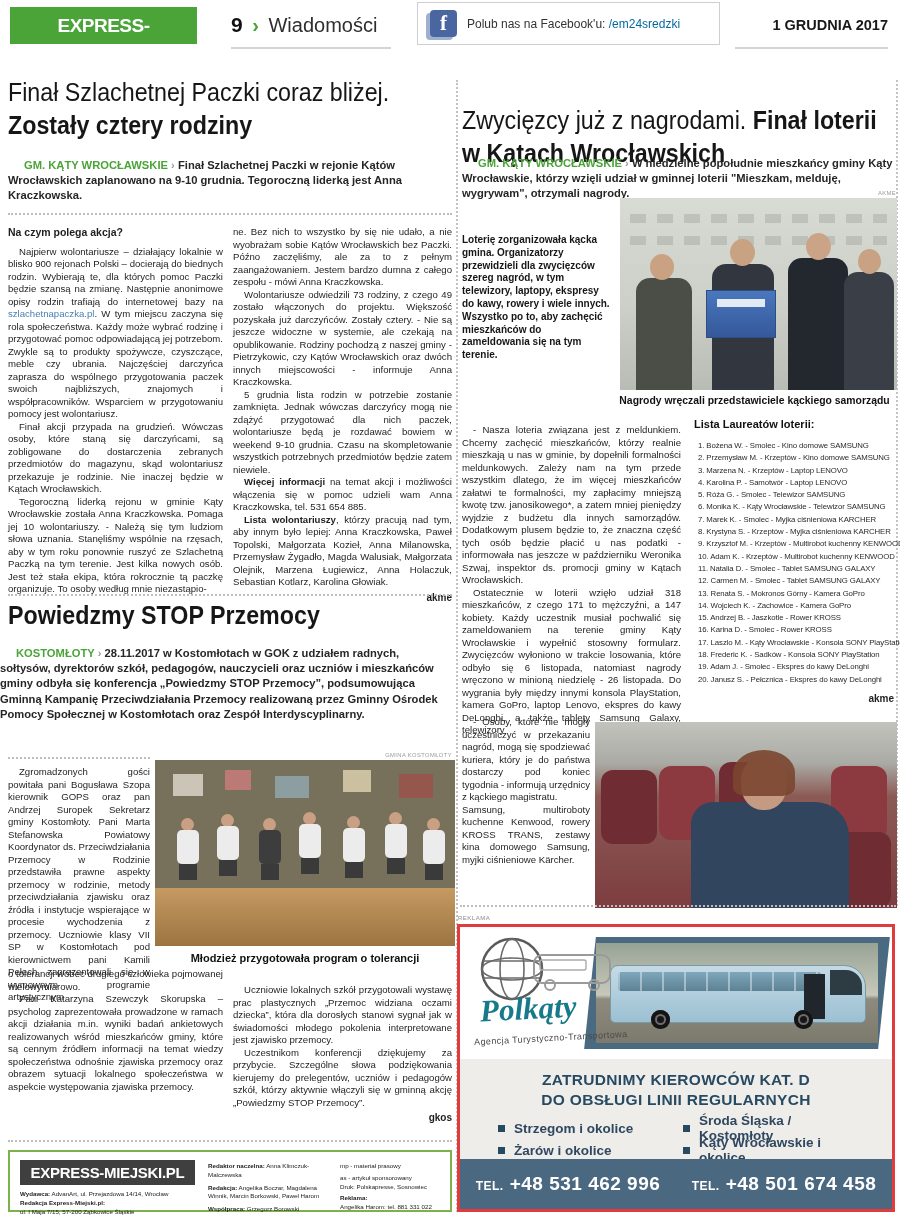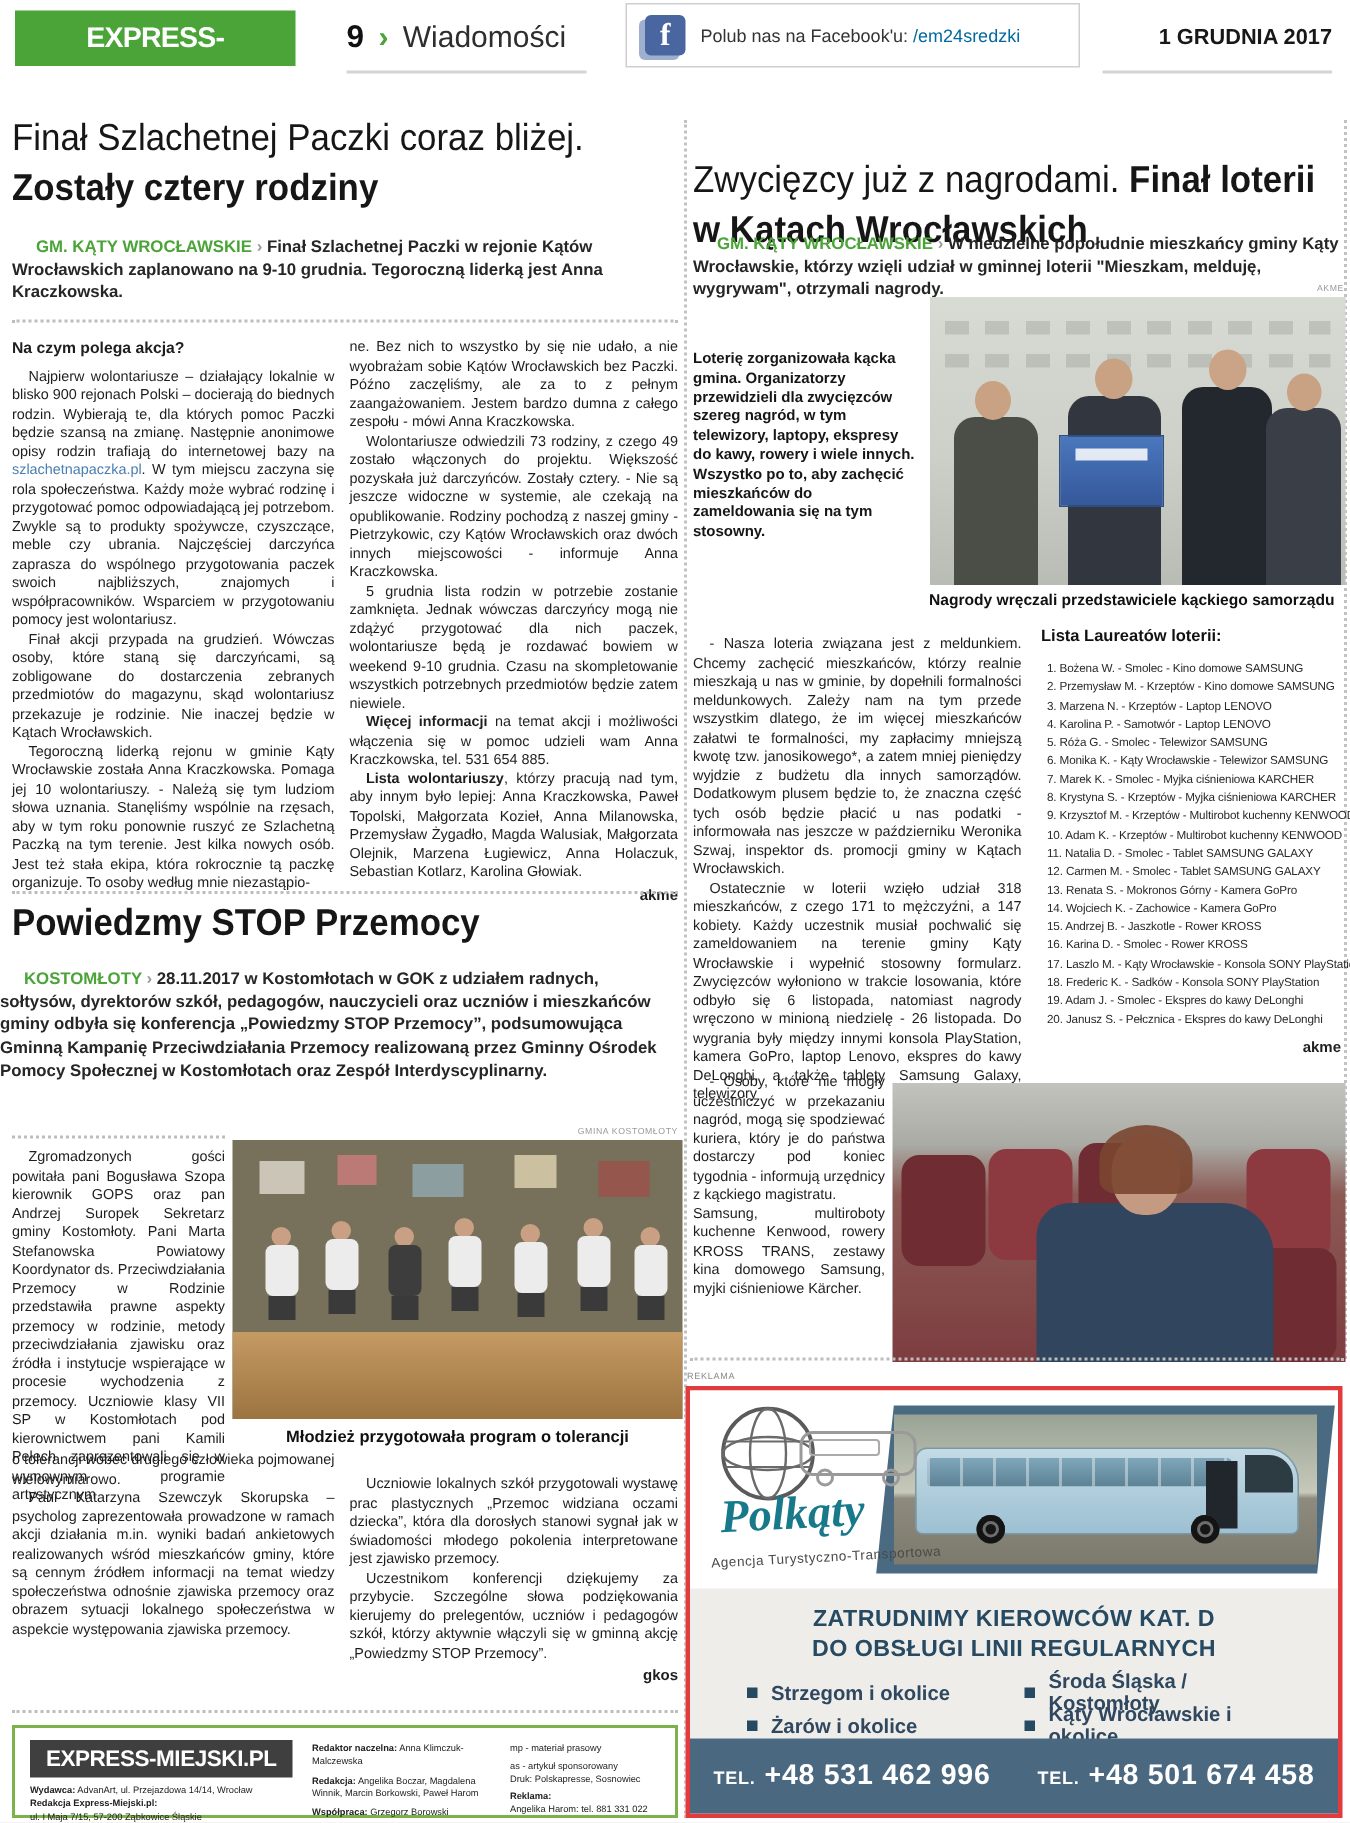--- a/index.html
+++ b/index.html
@@ -194,21 +194,21 @@
     <div class="prizebox" style="left:86px;bottom:52px;width:68px;height:46px;">
         <i></i>
       </div>
     <div class="fig" style="left:168px;bottom:0;width:60px;height:132px;background:#23272e;"></div>
     <div class="head" style="left:186px;bottom:130px;width:25px;height:27px;background:#cba488;"></div>
     <div class="fig" style="left:224px;bottom:0;width:50px;height:118px;background:#3a3f47;"></div>
     <div class="head" style="left:238px;bottom:116px;width:23px;height:25px;"></div>
   </div>
   <div class="abs caption" style="left:612px;top:395px;width:285px;font-size:10.4px;text-align:center;">Nagrody wręczali przedstawiciele kąckiego samorządu</div>
 
-  <div class="abs" style="left:462px;top:234px;width:148px;font-size:10px;font-weight:bold;line-height:12.8px;color:#161616;">Loterię zorganizowała kącka gmina. Organizatorzy przewidzieli dla zwycięzców szereg nagród, w tym telewizory, laptopy, ekspresy do kawy, rowery i wiele innych. Wszystko po to, aby zachęcić mieszkańców do zameldowania się na tym stosowny.</div>
+  <div class="abs" style="left:462px;top:234px;width:148px;font-size:10px;font-weight:bold;line-height:12.8px;color:#161616;">Loterię zorganizowała kącka gmina. Organizatorzy przewidzieli dla zwycięzców szereg nagród, w tym telewizory, laptopy, ekspresy do kawy, rowery i wiele innych. Wszystko po to, aby zachęcić mieszkańców do zameldowania się na tym terenie.</div>
 
   <div class="abs body" style="left:462px;top:424px;width:219px;">
     <p class="bp ind">- Nasza loteria związana jest z meldunkiem. Chcemy zachęcić mieszkańców, którzy realnie mieszkają u nas w gminie, by dopełnili formalności meldunkowych. Zależy nam na tym przede wszystkim dlatego, że im więcej mieszkańców załatwi te formalności, my zapłacimy mniejszą kwotę tzw. janosikowego*, a zatem mniej pieniędzy wyjdzie z budżetu dla innych samorządów. Dodatkowym plusem będzie to, że znaczna część tych osób będzie płacić u nas podatki - informowała nas jeszcze w październiku Weronika Szwaj, inspektor ds. promocji gminy w Kątach Wrocławskich.</p>
     <p class="bp ind">Ostatecznie w loterii wzięło udział 318 mieszkańców, z czego 171 to mężczyźni, a 147 kobiety. Każdy uczestnik musiał pochwalić się zameldowaniem na terenie gminy Kąty Wrocławskie i wypełnić stosowny formularz. Zwycięzców wyłoniono w trakcie losowania, które odbyło się 6 listopada, natomiast nagrody wręczono w minioną niedzielę - 26 listopada. Do wygrania były między innymi konsola PlayStation, kamera GoPro, laptop Lenovo, ekspres do kawy DeLonghi, a także tablety Samsung Galaxy, telewizory</p>
   </div>
   <div class="abs body" style="left:462px;top:716px;width:128px;">
     <p class="bp ind">- Osoby, które nie mogły uczestniczyć w przekazaniu nagród, mogą się spodziewać kuriera, który je do państwa dostarczy pod koniec tygodnia - informują urzędnicy z kąckiego magistratu.</p>
     <p class="bp">Samsung, multiroboty kuchenne Kenwood, rowery KROSS TRANS, zestawy kina domowego Samsung, myjki ciśnieniowe Kärcher.</p>
   </div>
 

